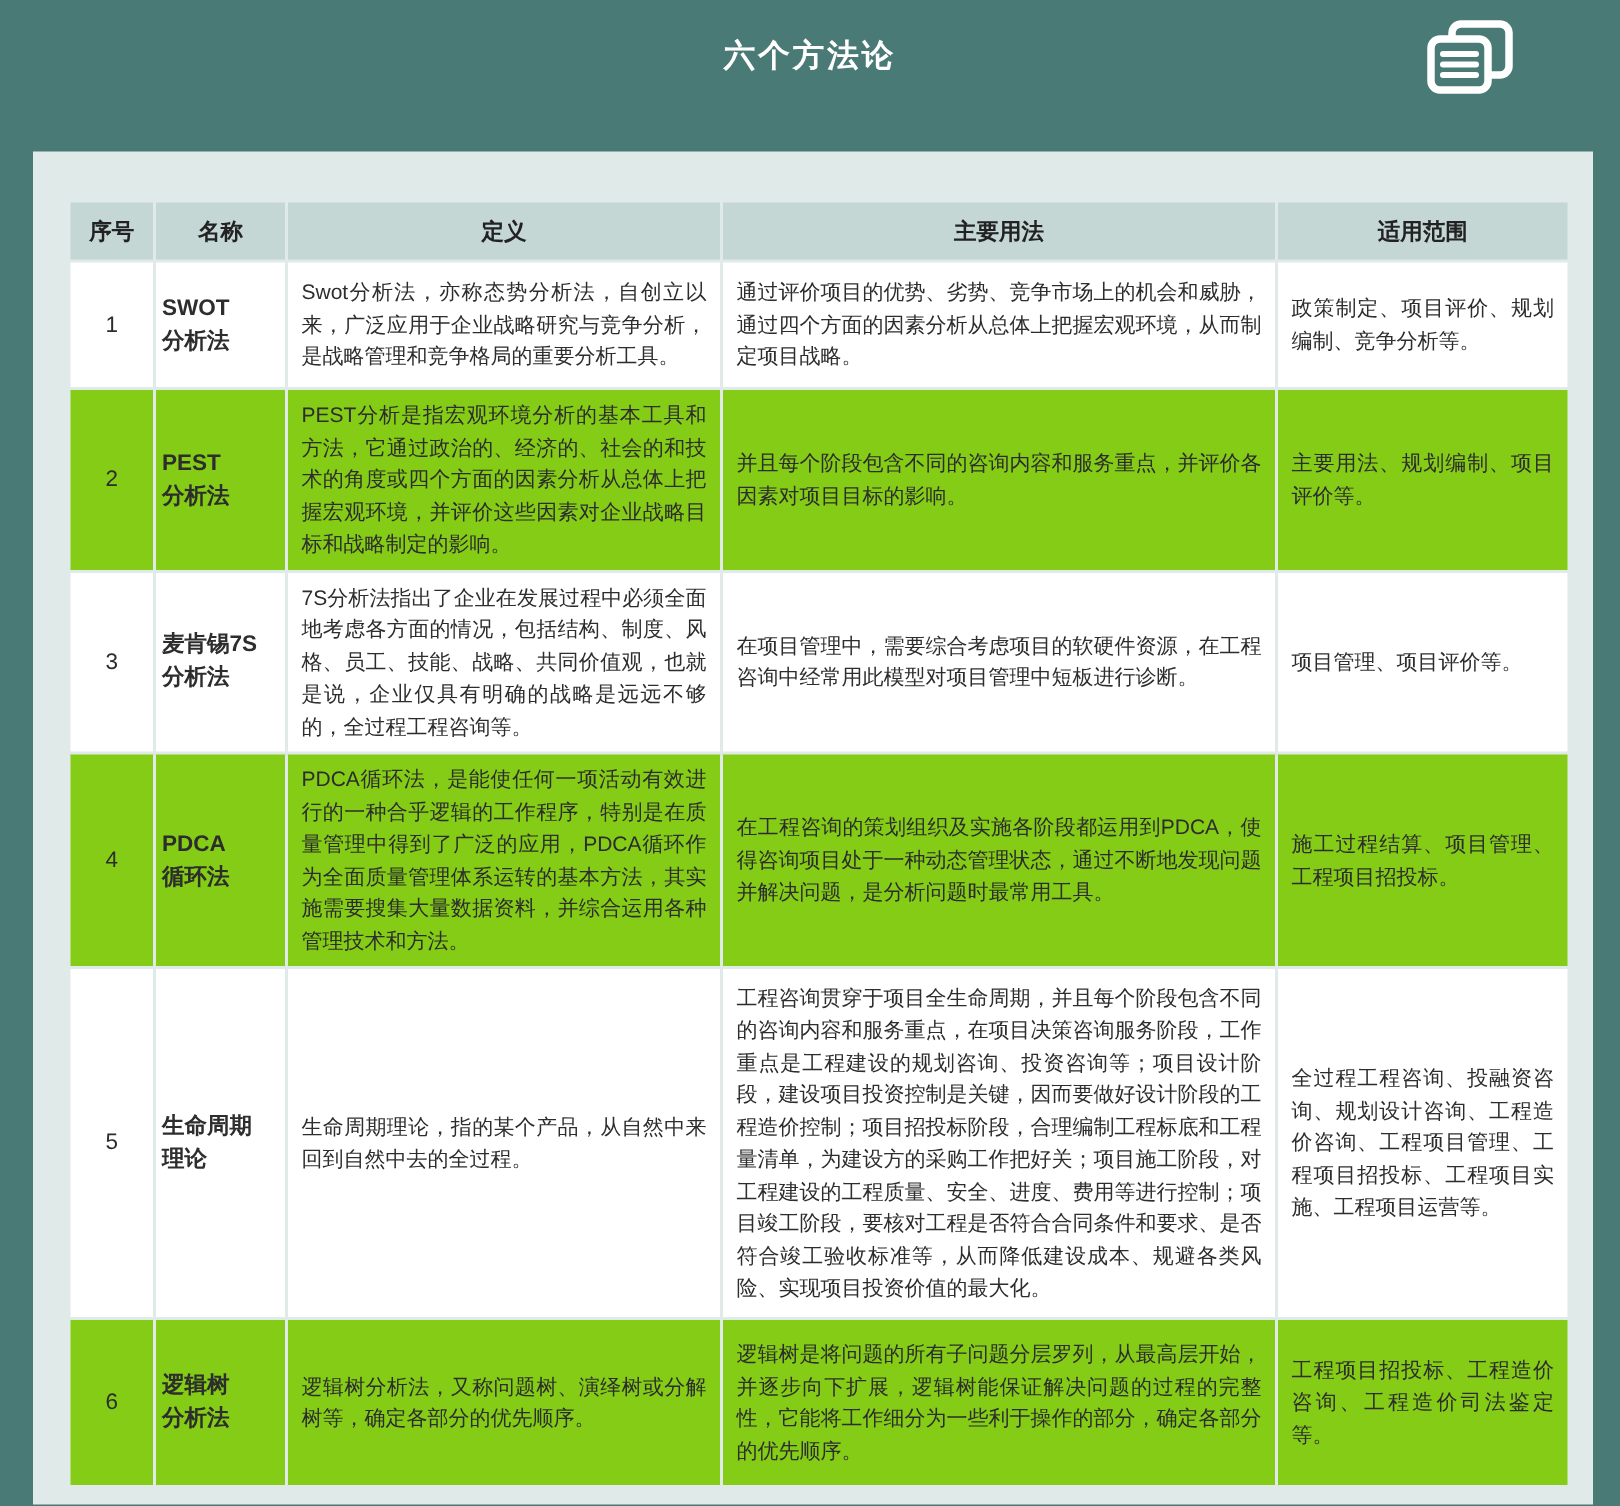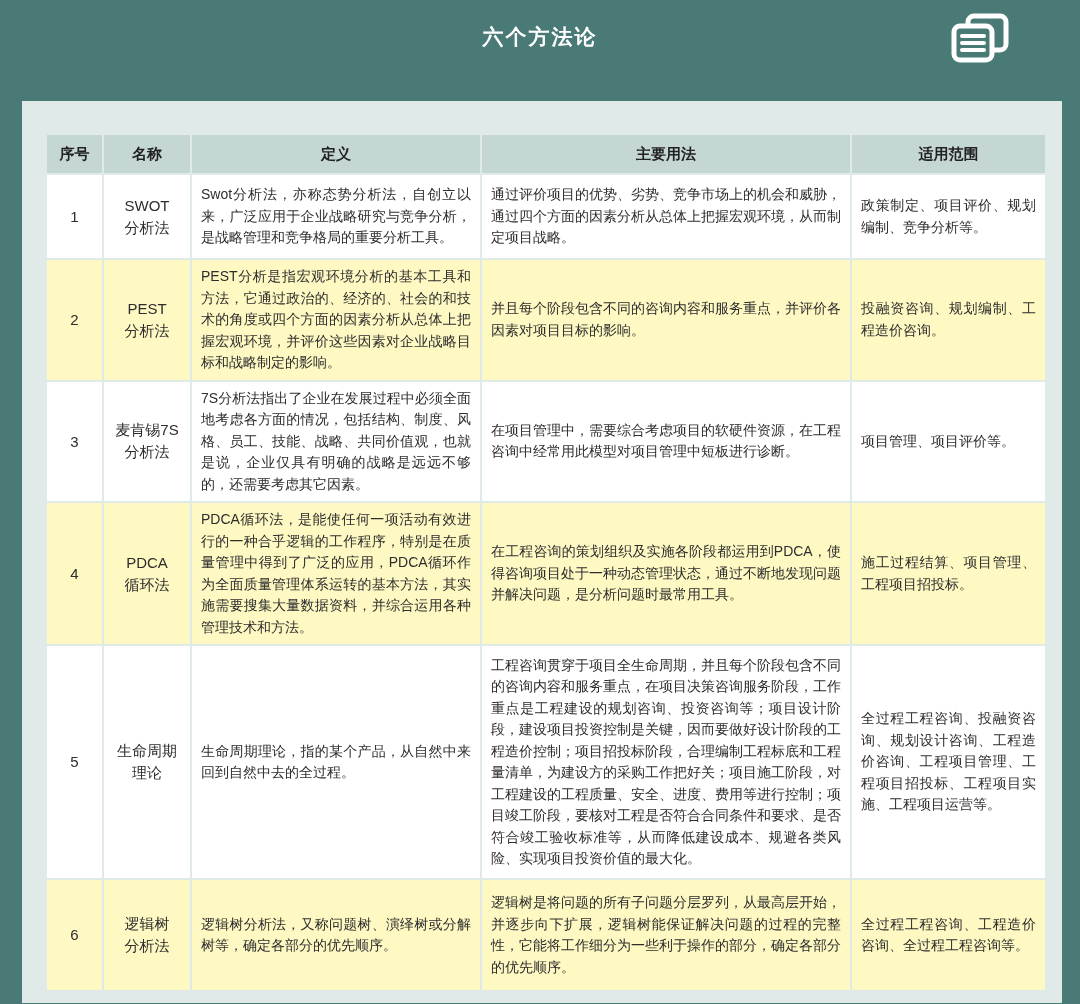--- a/index.html
+++ b/index.html
@@ -61,35 +61,35 @@
   .methods th {
     background: #c4d7d4;
     height: 40px;
     color: #222222;
     font-size: 15px;
     font-weight: bold;
     text-align: center;
     padding: 2px 4px;
   }
   .methods tbody tr.odd td  { background: #ffffff; }
-  .methods tbody tr.even td { background: #fef9c3; }
+  .methods tbody tr.even td { background: #84cc16; }
   .methods td {
     color: #2d2d2d;
     font-size: 14px;
     line-height: 21.5px;
     padding: 6px 9px;
   }
   td.c-no {
     text-align: center;
     font-size: 15px;
     padding: 2px;
   }
   td.c-name {
-    text-align: center;
-    font-weight: normal;
+    text-align: left;
+    font-weight: bold;
     font-size: 15px;
     line-height: 22px;
     white-space: pre-line;
     padding: 2px 4px;
   }
   td.c-def, td.c-usage, td.c-scope {
     text-align: justify;
   }
   tr.r1 { height: 85px; }
   tr.r2 { height: 114px; }
@@ -143,27 +143,27 @@
           <td class="c-def">Swot分析法，亦称态势分析法，自创立以来，广泛应用于企业战略研究与竞争分析，是战略管理和竞争格局的重要分析工具。</td>
           <td class="c-usage">通过评价项目的优势、劣势、竞争市场上的机会和威胁，通过四个方面的因素分析从总体上把握宏观环境，从而制定项目战略。</td>
           <td class="c-scope">政策制定、项目评价、规划编制、竞争分析等。</td>
         </tr>
         <tr class="even r2">
           <td class="c-no">2</td>
           <td class="c-name">PEST
 分析法</td>
           <td class="c-def">PEST分析是指宏观环境分析的基本工具和方法，它通过政治的、经济的、社会的和技术的角度或四个方面的因素分析从总体上把握宏观环境，并评价这些因素对企业战略目标和战略制定的影响。</td>
           <td class="c-usage">并且每个阶段包含不同的咨询内容和服务重点，并评价各因素对项目目标的影响。</td>
-          <td class="c-scope">投融资咨询、规划编制、工程造价咨询。</td>
+          <td class="c-scope">主要用法、规划编制、项目评价等。</td>
         </tr>
         <tr class="odd r3">
           <td class="c-no">3</td>
           <td class="c-name">麦肯锡7S
 分析法</td>
-          <td class="c-def">7S分析法指出了企业在发展过程中必须全面地考虑各方面的情况，包括结构、制度、风格、员工、技能、战略、共同价值观，也就是说，企业仅具有明确的战略是远远不够的，还需要考虑其它因素。</td>
+          <td class="c-def">7S分析法指出了企业在发展过程中必须全面地考虑各方面的情况，包括结构、制度、风格、员工、技能、战略、共同价值观，也就是说，企业仅具有明确的战略是远远不够的，全过程工程咨询等。</td>
           <td class="c-usage">在项目管理中，需要综合考虑项目的软硬件资源，在工程咨询中经常用此模型对项目管理中短板进行诊断。</td>
           <td class="c-scope">项目管理、项目评价等。</td>
         </tr>
         <tr class="even r4">
           <td class="c-no">4</td>
           <td class="c-name">PDCA
 循环法</td>
           <td class="c-def">PDCA循环法，是能使任何一项活动有效进行的一种合乎逻辑的工作程序，特别是在质量管理中得到了广泛的应用，PDCA循环作为全面质量管理体系运转的基本方法，其实施需要搜集大量数据资料，并综合运用各种管理技术和方法。</td>
           <td class="c-usage">在工程咨询的策划组织及实施各阶段都运用到PDCA，使得咨询项目处于一种动态管理状态，通过不断地发现问题并解决问题，是分析问题时最常用工具。</td>
           <td class="c-scope">施工过程结算、项目管理、工程项目招投标。</td>
@@ -175,19 +175,19 @@
           <td class="c-def">生命周期理论，指的某个产品，从自然中来回到自然中去的全过程。</td>
           <td class="c-usage">工程咨询贯穿于项目全生命周期，并且每个阶段包含不同的咨询内容和服务重点，在项目决策咨询服务阶段，工作重点是工程建设的规划咨询、投资咨询等；项目设计阶段，建设项目投资控制是关键，因而要做好设计阶段的工程造价控制；项目招投标阶段，合理编制工程标底和工程量清单，为建设方的采购工作把好关；项目施工阶段，对工程建设的工程质量、安全、进度、费用等进行控制；项目竣工阶段，要核对工程是否符合合同条件和要求、是否符合竣工验收标准等，从而降低建设成本、规避各类风险、实现项目投资价值的最大化。</td>
           <td class="c-scope">全过程工程咨询、投融资咨询、规划设计咨询、工程造价咨询、工程项目管理、工程项目招投标、工程项目实施、工程项目运营等。</td>
         </tr>
         <tr class="even r6">
           <td class="c-no">6</td>
           <td class="c-name">逻辑树
 分析法</td>
           <td class="c-def">逻辑树分析法，又称问题树、演绎树或分解树等，确定各部分的优先顺序。</td>
           <td class="c-usage">逻辑树是将问题的所有子问题分层罗列，从最高层开始，并逐步向下扩展，逻辑树能保证解决问题的过程的完整性，它能将工作细分为一些利于操作的部分，确定各部分的优先顺序。</td>
-          <td class="c-scope">全过程工程咨询、工程造价咨询、全过程工程咨询等。</td>
+          <td class="c-scope">工程项目招投标、工程造价咨询、工程造价司法鉴定等。</td>
         </tr>
       </tbody>
     </table>
   </div>
 
 </div>
 
 </body></html>

